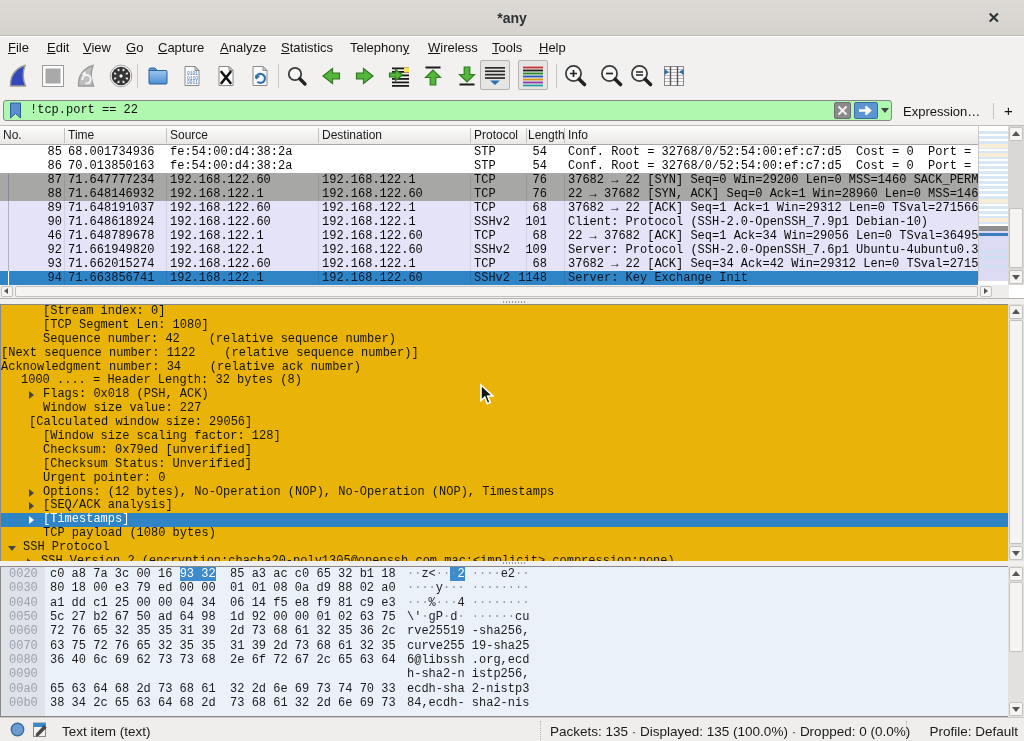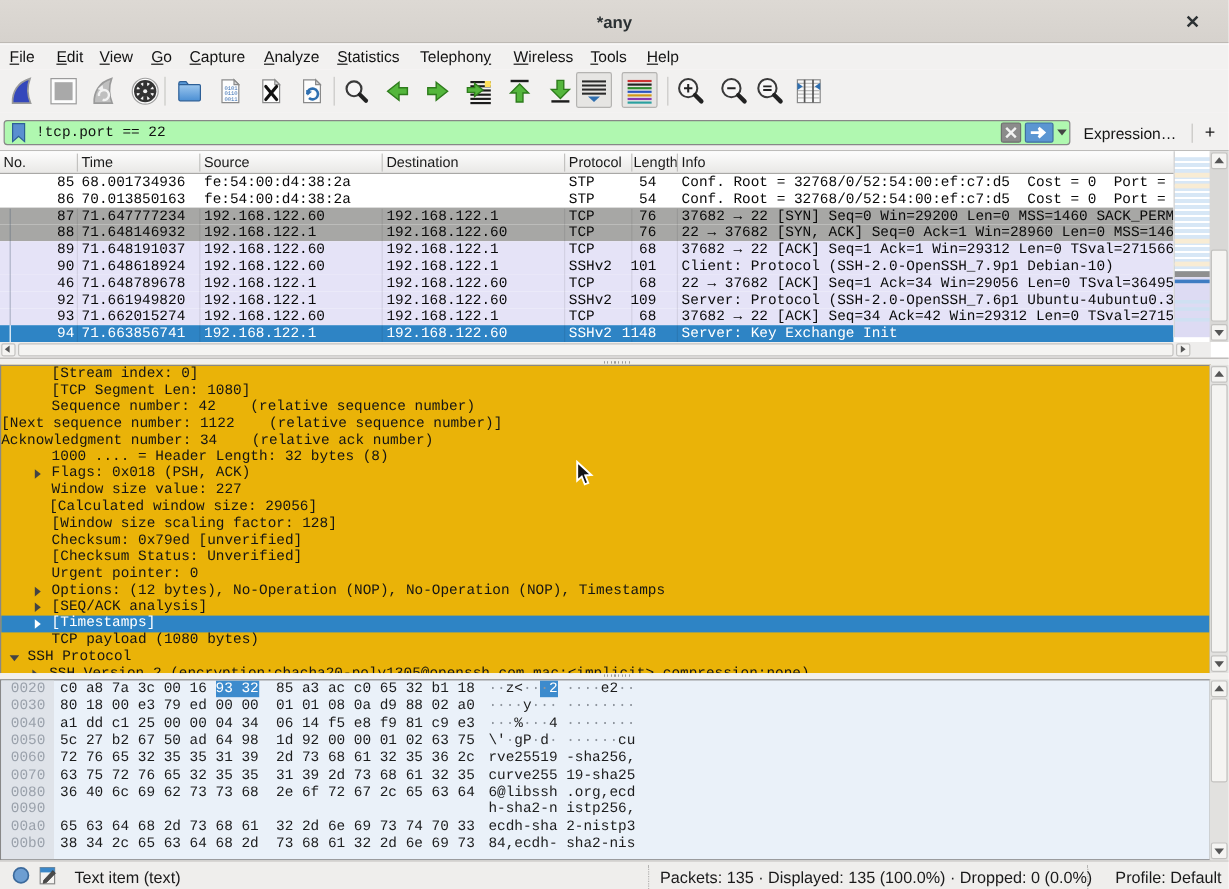--- a/index.html
+++ b/index.html
@@ -32,21 +32,21 @@
 #plheader div { position:absolute; top:2px; }
 .hsep { position:absolute; top:2px; width:1px; height:15px; background:#c3c2c0; }
 #plrows { left:0; top:145px; width:978px; height:140px; overflow:hidden;
   font-family:"Liberation Mono",monospace; font-size:12px; color:#0a0a0a; }
 .prow { position:relative; width:100%; height:14px; line-height:14px; white-space:pre; overflow:hidden; }
 .prow span { position:absolute; top:0; }
 .c-no { left:0; width:62px; text-align:right; }
 .c-t { left:68px; } .c-s { left:170px; } .c-d { left:322px; } .c-p { left:474px; }
 .c-l { left:492px; width:55px; text-align:right; } .c-i { left:568px; }
 .bg-w { background:#ffffff; } .bg-g { background:#a7a7a5; } .bg-l { background:#e5e3f7; }
-.bg-sel { background:#2e84c5; color:#ffffff; }
+.bg-sel { background:#2e84c5; color:#0f172a; }
 .sbtn { position:absolute; background:#f5f4f2; border:1px solid #c3c2c0; border-radius:2px; }
 .arr { width:0; height:0; position:absolute; }
 
 .split { left:0; width:1024px; background:#f1f0ee; }
 .dots { position:absolute; left:503px; width:22px; height:2px;
   background:repeating-linear-gradient(90deg,#9a9a9a 0 1px,transparent 1px 3px); }
 
 #details { left:0; top:304px; width:1009px; height:257px; background:#eab308;
   border:1px solid #888888; border-bottom:none; overflow:hidden;
   font-family:"Liberation Mono",monospace; font-size:12px; color:#141414; }
@@ -317,24 +317,24 @@
 <div class="split abs" style="top:298px;height:6px;border-top:1px solid #b3b2b0;">
   <div class="dots" style="top:2px"></div>
 </div>
 
 <div id="details" class="abs">
 <div class="drow"><span style="padding-left:42px">[Stream index: 0]</span></div>
 <div class="drow"><span style="padding-left:42px">[TCP Segment Len: 1080]</span></div>
 <div class="drow"><span style="padding-left:42px">Sequence number: 42    (relative sequence number)</span></div>
 <div class="drow"><span style="">[Next sequence number: 1122    (relative sequence number)]</span></div>
 <div class="drow"><span style="">Acknowledgment number: 34    (relative ack number)</span></div>
-<div class="drow"><span style="padding-left:42px">1000 .... = Header Length: 32 bytes (8)</span></div>
+<div class="drow"><span style="padding-left:20px">1000 .... = Header Length: 32 bytes (8)</span></div>
 <div class="drow"><i class="exp" style="left:28px"></i><span style="padding-left:42px">Flags: 0x018 (PSH, ACK)</span></div>
 <div class="drow"><span style="padding-left:42px">Window size value: 227</span></div>
-<div class="drow"><span style="padding-left:40px">[Calculated window size: 29056]</span></div>
+<div class="drow"><span style="padding-left:28px">[Calculated window size: 29056]</span></div>
 <div class="drow"><span style="padding-left:42px">[Window size scaling factor: 128]</span></div>
 <div class="drow"><span style="padding-left:42px">Checksum: 0x79ed [unverified]</span></div>
 <div class="drow"><span style="padding-left:42px">[Checksum Status: Unverified]</span></div>
 <div class="drow"><span style="padding-left:42px">Urgent pointer: 0</span></div>
 <div class="drow"><i class="exp" style="left:28px"></i><span style="padding-left:42px">Options: (12 bytes), No-Operation (NOP), No-Operation (NOP), Timestamps</span></div>
 <div class="drow"><i class="exp" style="left:28px"></i><span style="padding-left:42px">[SEQ/ACK analysis]</span></div>
 <div class="drow dsel"><i class="exp" style="left:28px;border-left-color:#fff"></i><span style="padding-left:42px">[Timestamps]</span></div>
 <div class="drow"><span style="padding-left:42px">TCP payload (1080 bytes)</span></div>
 <div class="drow"><i class="expd" style="left:7px"></i><span style="padding-left:22px">SSH Protocol</span></div>
 <div class="drow"><i class="exp" style="left:26px"></i><span style="padding-left:40px">SSH Version 2 (encryption:chacha20-poly1305@openssh.com mac:&lt;implicit&gt; compression:none)</span></div>

